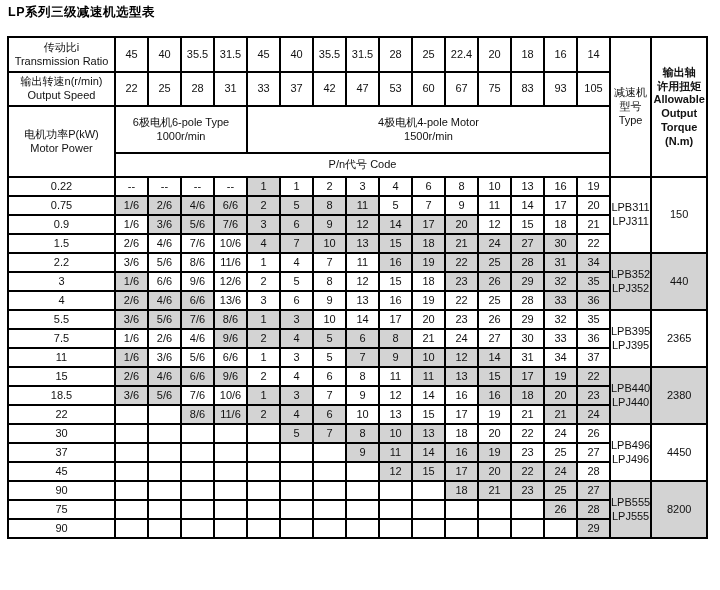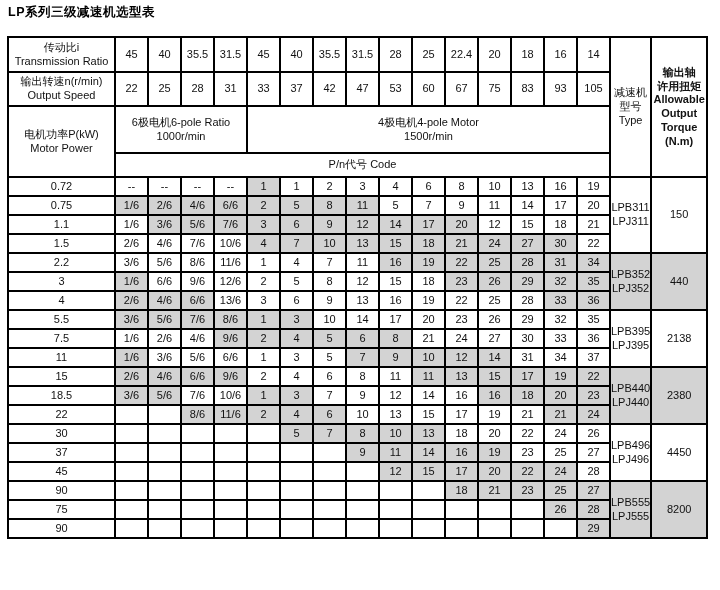--- a/index.html
+++ b/index.html
@@ -78,32 +78,32 @@
           <td>60</td>
           <td>67</td>
           <td>75</td>
           <td>83</td>
           <td>93</td>
           <td>105</td>
       </tr>
       <tr class="h3">
         <td rowspan="2" class="hdr-two">电机功率P(kW)
 Motor Power</td>
-        <td colspan="4" class="hdr-two">6极电机6-pole Ratio
+        <td colspan="4" class="hdr-two">6极电机6-pole Type
 1000r/min</td>
         <td colspan="11" class="hdr-two">4极电机4-pole Motor
 1500r/min</td>
       </tr>
       <tr class="h4">
         <td colspan="15">P/n代号 Code</td>
       </tr>
     </thead>
     <tbody>
         <tr>
-          <td>0.72</td>
+          <td>0.22</td>
           <td>--</td>
           <td>--</td>
           <td>--</td>
           <td>--</td>
           <td class="shaded">1</td>
           <td>1</td>
           <td>2</td>
           <td>3</td>
           <td>4</td>
           <td>6</td>
@@ -128,21 +128,21 @@
           <td class="shaded">11</td>
           <td>5</td>
           <td>7</td>
           <td>9</td>
           <td>11</td>
           <td>14</td>
           <td>17</td>
           <td>20</td>
         </tr>
         <tr>
-          <td>1.1</td>
+          <td>0.9</td>
           <td>1/6</td>
           <td class="shaded">3/6</td>
           <td class="shaded">5/6</td>
           <td class="shaded">7/6</td>
           <td class="shaded">3</td>
           <td class="shaded">6</td>
           <td class="shaded">9</td>
           <td class="shaded">12</td>
           <td class="shaded">14</td>
           <td class="shaded">17</td>
@@ -239,21 +239,21 @@
           <td>14</td>
           <td>17</td>
           <td>20</td>
           <td>23</td>
           <td>26</td>
           <td>29</td>
           <td>32</td>
           <td>35</td>
           <td rowspan="3" class="type-col">LPB395
 LPJ395</td>
-          <td rowspan="3" class="">2138</td>
+          <td rowspan="3" class="">2365</td>
         </tr>
         <tr>
           <td>7.5</td>
           <td>1/6</td>
           <td>2/6</td>
           <td>4/6</td>
           <td class="shaded">9/6</td>
           <td class="shaded">2</td>
           <td class="shaded">4</td>
           <td class="shaded">5</td>

